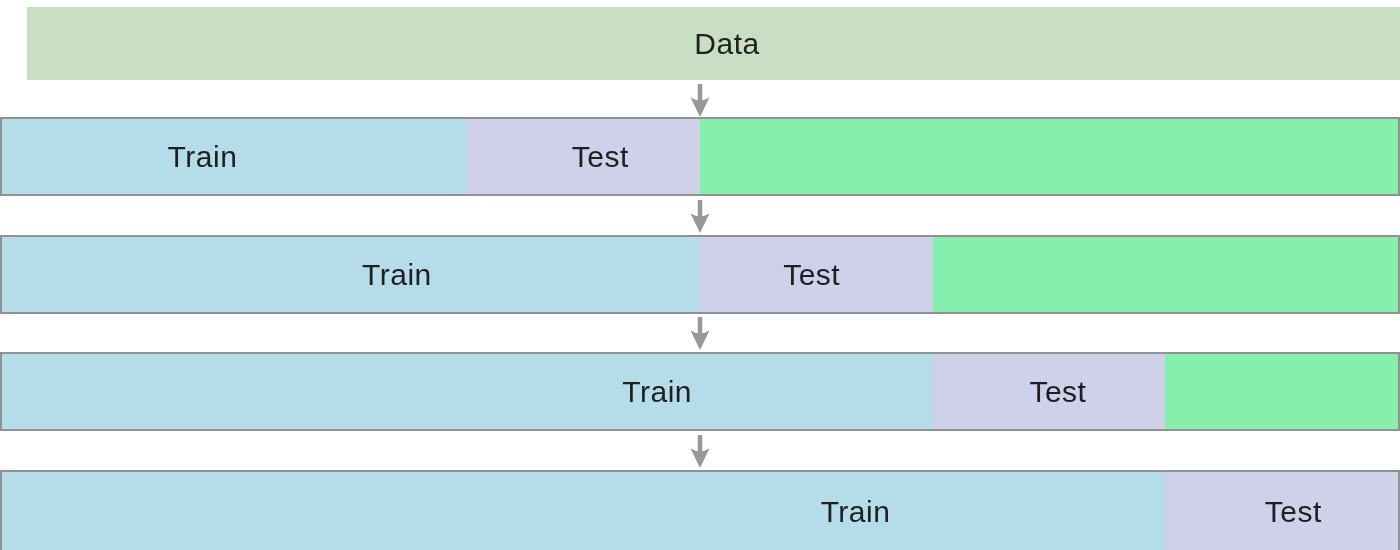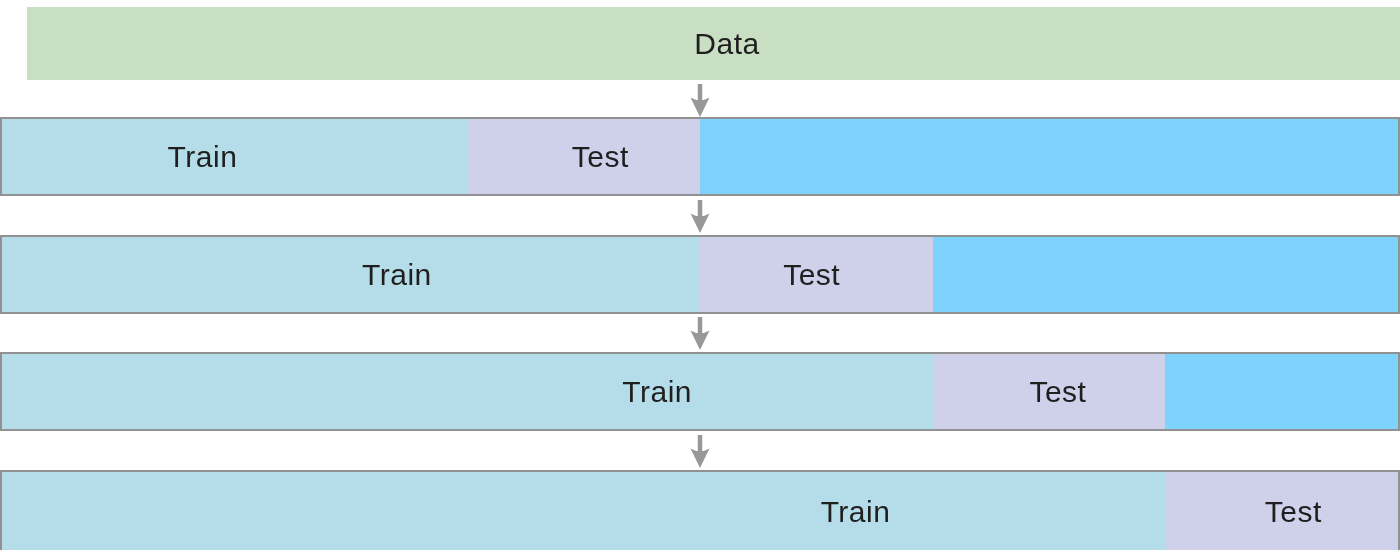--- a/index.html
+++ b/index.html
@@ -37,21 +37,21 @@
     justify-content: center;
     margin-left: 27px;
   }
   
   .row {
     position: absolute;
     left: 0;
     width: 1400px;
     box-sizing: border-box;
     border: 2px solid var(--border, #919191);
-    background: #7dd3fc;
+    background: #86efac;
   }
   .seg {
     position: absolute;
     top: 0;
     height: 100%;
   }
   .seg.train { background: var(--train, #b5dde9); left: 0; }
   .seg.test  { background: var(--test, #cfd0e9); }
   .row .lbl {
     position: absolute;

